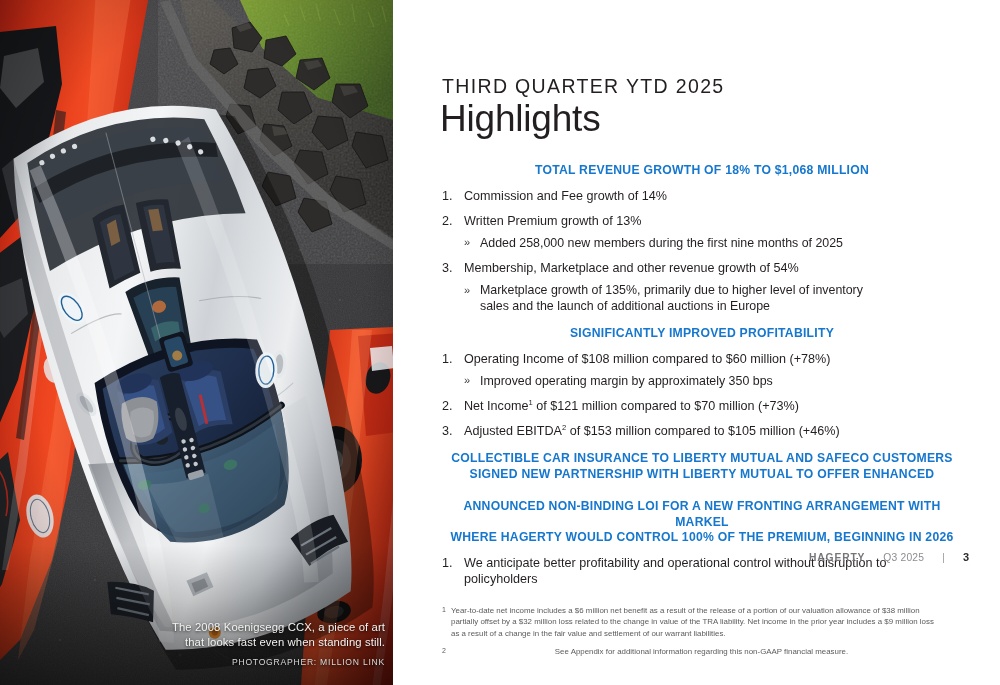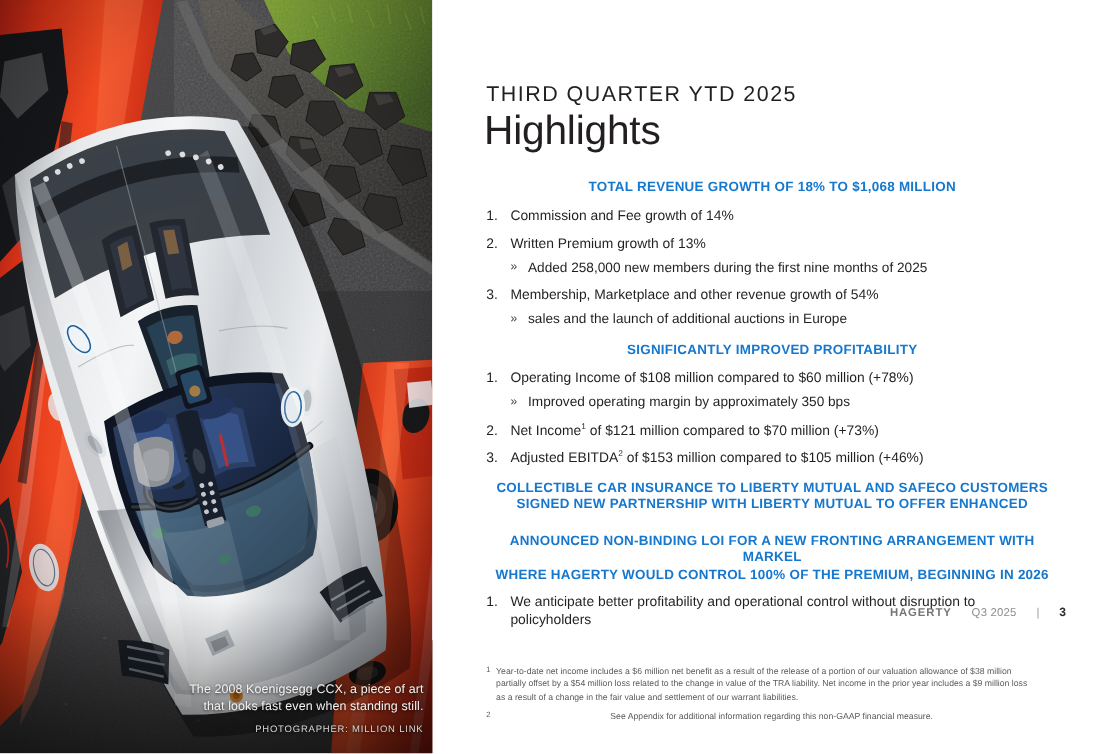--- a/index.html
+++ b/index.html
@@ -562,20 +562,21 @@
             <li class="num-item"><span class="marker">1.</span><span>Commission and Fee growth of 14%</span></li>
             <li class="num-item"><span class="marker">2.</span><span>Written Premium growth of 13%</span><ul class="sub-list">
                 <li class="sub-item">
                   <span class="sub-marker">»</span>
                   <span class="l2">Added 258,000 new members during the first nine months of 2025</span>
                 </li>
               </ul></li>
             <li class="num-item"><span class="marker">3.</span><span>Membership, Marketplace and other revenue growth of 54%</span><ul class="sub-list">
                 <li class="sub-item">
                   <span class="sub-marker">»</span>
+                  <span class="l2">Marketplace growth of 135%, primarily due to higher level of inventory</span>
                   <span class="l2">sales and the launch of additional auctions in Europe</span>
                 </li>
               </ul></li>
           </ol>
         </div>
         <div class="sec-block">
           <div class="sec-head">
             <span class="hl">SIGNIFICANTLY IMPROVED PROFITABILITY</span>
           </div>
           <ol class="num-list">
@@ -603,21 +604,21 @@
           <ol class="num-list">
             <li class="num-item"><span class="marker">1.</span><span>We anticipate better profitability and operational control without disruption to policyholders</span></li>
           </ol>
         </div>
       </div>
 
     <div id="footnotes">
         <div class="fn-row" id="fn-1">
           <sup class="fn-mark">1</sup>
           <span class="fl">Year-to-date net income includes a $6 million net benefit as a result of the release of a portion of our valuation allowance of $38 million</span>
-          <span class="fl">partially offset by a $54 million loss related to the change in value of the TRA liability. Net income in the prior year includes a $9 million loss</span>
+          <span class="fl">partially offset by a $32 million loss related to the change in value of the TRA liability. Net income in the prior year includes a $9 million loss</span>
           <span class="fl">as a result of a change in the fair value and settlement of our warrant liabilities.</span>
         </div>
         <div class="fn-row" id="fn-2">
           <sup class="fn-mark">2</sup>
           <span class="fl">See Appendix for additional information regarding this non-GAAP financial measure.</span>
         </div>
       </div>
 
     <div id="footer-brand">
       <span class="brand">HAGERTY</span>

